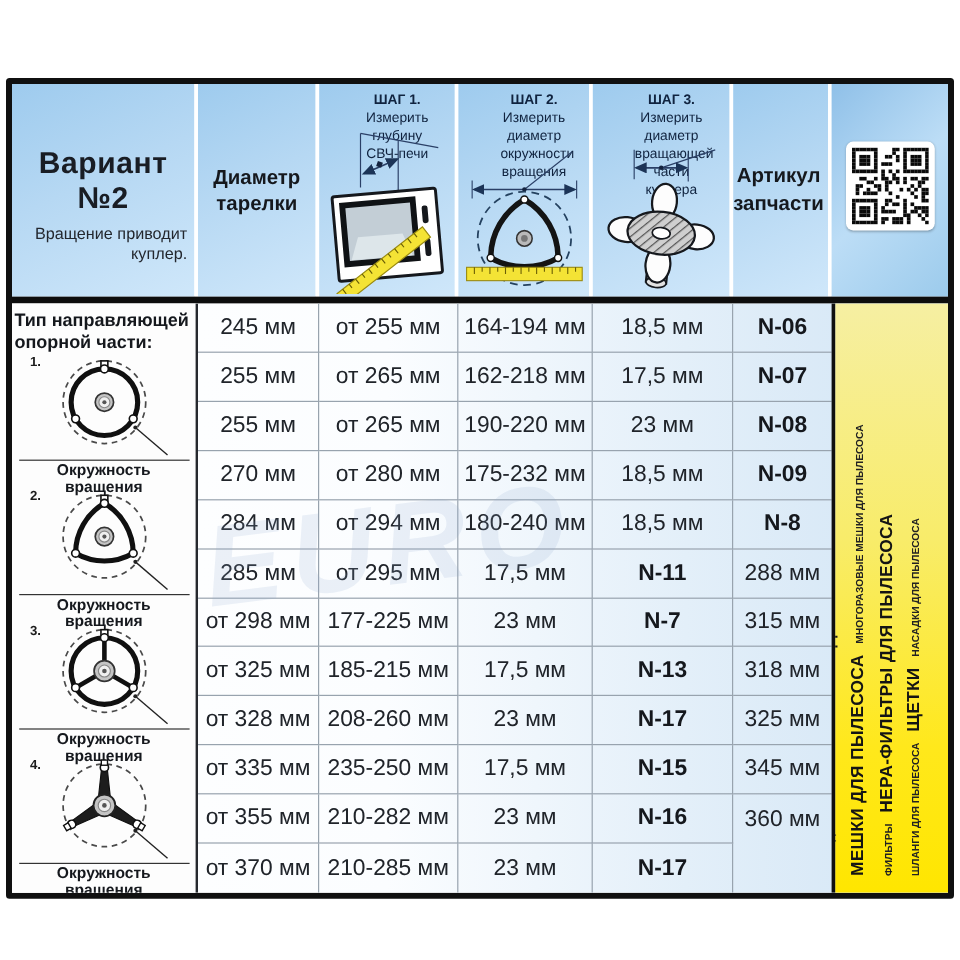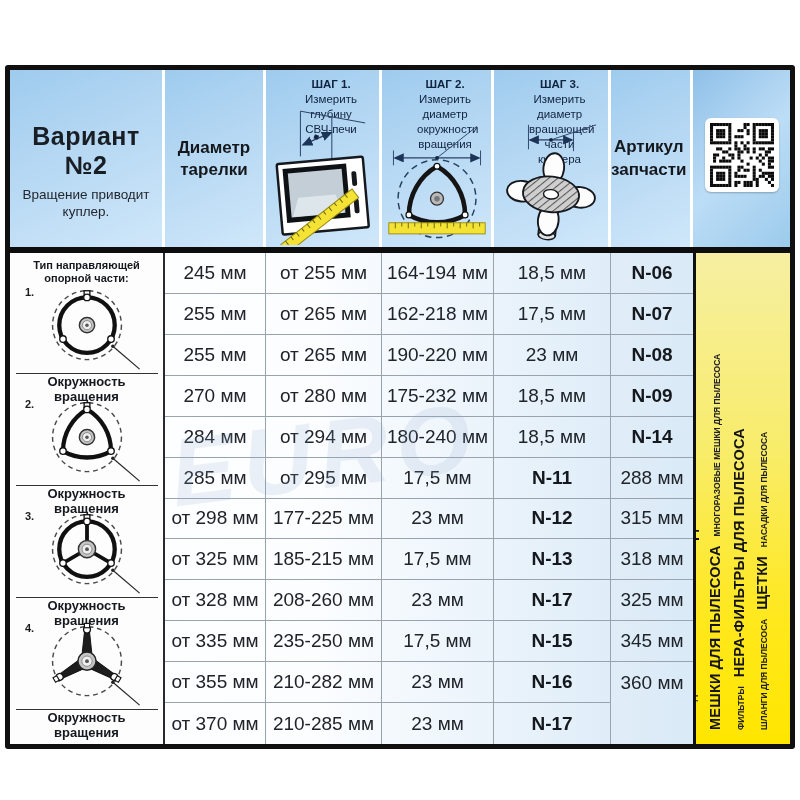--- a/index.html
+++ b/index.html
@@ -11,42 +11,42 @@
 
   
   .header-row{display:flex;height:177px;}
   .hcell{box-sizing:border-box;border-right:3px solid #fff;position:relative;
          background:linear-gradient(155deg,#9ecbee 0%,#b6d8f3 45%,#cfe7fa 100%);}
   .hc1{width:155px}.hc2{width:101px}.hc3{width:116px}.hc4{width:112px}
   .hc5{width:117px}.hc6{width:82px}.hc7{width:97px;border-right:none;
        background:linear-gradient(135deg,#8fc0e8 0%,#bcddf6 50%,#9ccbec 100%);}
   .variant-cell{padding-top:52px;text-align:center;}
   .variant-title{font-size:25px;font-weight:bold;color:#191d24;letter-spacing:0.5px;}
-  .variant-sub{font-size:13.5px;color:#23272e;margin-top:7px;line-height:1.25;padding:0 6px;}
+  .variant-sub{font-size:13.5px;color:#23272e;margin-top:7px;line-height:1.25;padding:0 6px;text-align:right;}
   .plate-cell{display:flex;align-items:center;justify-content:center;text-align:center;}
   .plate-label{font-weight:bold;font-size:17px;color:#15181d;white-space:pre-line;line-height:1.25;}
   .step-cell{padding-top:7px;text-align:center;}
   .step-label{font-size:11.5px;line-height:1.3;color:#10233f;padding:0 18px;margin-left:17px;}
   .step-label b{font-weight:bold;}
   .step-art{position:absolute;left:50%;transform:translateX(-50%);bottom:2px;}
   .article-cell{display:flex;align-items:center;justify-content:flex-start;text-align:center;}
   .article-label{font-weight:bold;font-size:17px;color:#15181d;white-space:pre-line;line-height:1.3;}
   .qr-cell{display:flex;align-items:flex-start;justify-content:center;}
   .qr-box{width:74px;height:74px;background:#fff;border-radius:6px;margin-top:48px;
           padding:5px;box-sizing:border-box;box-shadow:0 1px 2px rgba(0,0,0,0.25);}
   .qr-box svg{width:64px;height:64px;display:block;}
 
   .divider{height:6px;background:#0d0d0d;}
 
   
   .body-row{display:flex;height:491px;
      background:linear-gradient(90deg,#ffffff 0%,#fbfdff 40%,#e3eff9 72%,#d2e5f5 100%);}
   .left-panel{width:155px;background:#fdfdfd;border-right:2px solid #26292e;
       box-sizing:border-box;position:relative;z-index:2;}
-  .lp-title{font-size:11px;font-weight:bold;text-align:center;color:#15181d;
+  .lp-title{font-size:15px;font-weight:bold;text-align:left;color:#15181d;
       line-height:1.2;padding:6px 2px 0;white-space:pre-line;}
   .type-item{position:relative;height:112px;}
   .type-num{position:absolute;left:15px;top:1px;font-size:11px;font-weight:bold;color:#1c1c1c;}
   .type-svg{display:block;margin:0 auto;width:118px;height:88px;}
   .type-caption{margin:0 auto;width:142px;text-align:center;font-size:13px;font-weight:bold;
       color:#15181d;border-top:1.5px solid #333;padding-top:1px;line-height:1.1;}
 
   .table-grid{width:528px;display:grid;
       grid-template-columns:101px 116px 112px 117px 82px;grid-auto-rows:1fr;z-index:1;}
   .cell{display:flex;align-items:center;justify-content:center;font-size:19px;color:#20242a;
@@ -583,30 +583,30 @@
           <div class="cell article">N-08</div>
           <div class="cell">270 мм</div>
           <div class="cell">от 280 мм</div>
           <div class="cell">175-232 мм</div>
           <div class="cell">18,5 мм</div>
           <div class="cell article">N-09</div>
           <div class="cell">284 мм</div>
           <div class="cell">от 294 мм</div>
           <div class="cell">180-240 мм</div>
           <div class="cell">18,5 мм</div>
-          <div class="cell article">N-14</div>
+          <div class="cell article">N-8</div>
           <div class="cell">285 мм</div>
           <div class="cell">от 295 мм</div>
           <div class="cell">17,5 мм</div>
           <div class="cell article">N-11</div>
           <div class="cell">288 мм</div>
           <div class="cell">от 298 мм</div>
           <div class="cell">177-225 мм</div>
           <div class="cell">23 мм</div>
-          <div class="cell article">N-12</div>
+          <div class="cell article">N-7</div>
           <div class="cell">315 мм</div>
           <div class="cell">от 325 мм</div>
           <div class="cell">185-215 мм</div>
           <div class="cell">17,5 мм</div>
           <div class="cell article">N-13</div>
           <div class="cell">318 мм</div>
           <div class="cell">от 328 мм</div>
           <div class="cell">208-260 мм</div>
           <div class="cell">23 мм</div>
           <div class="cell article">N-17</div>

